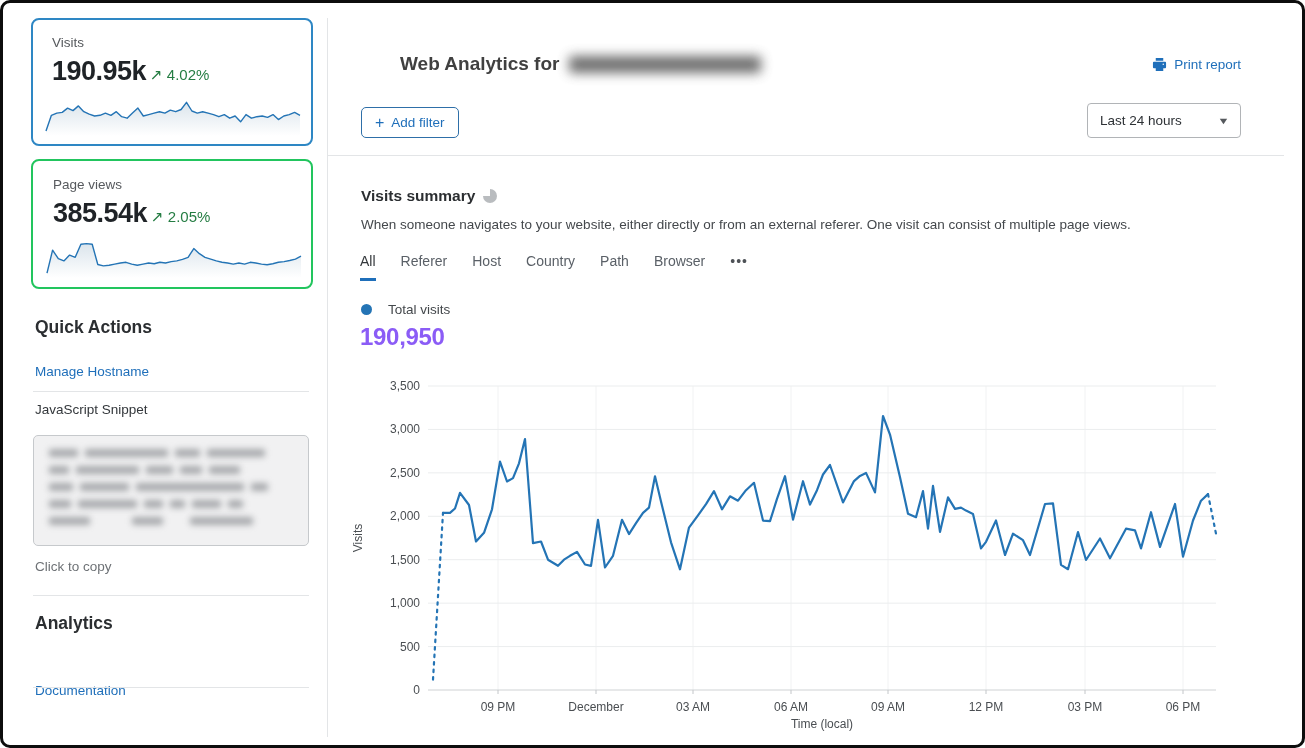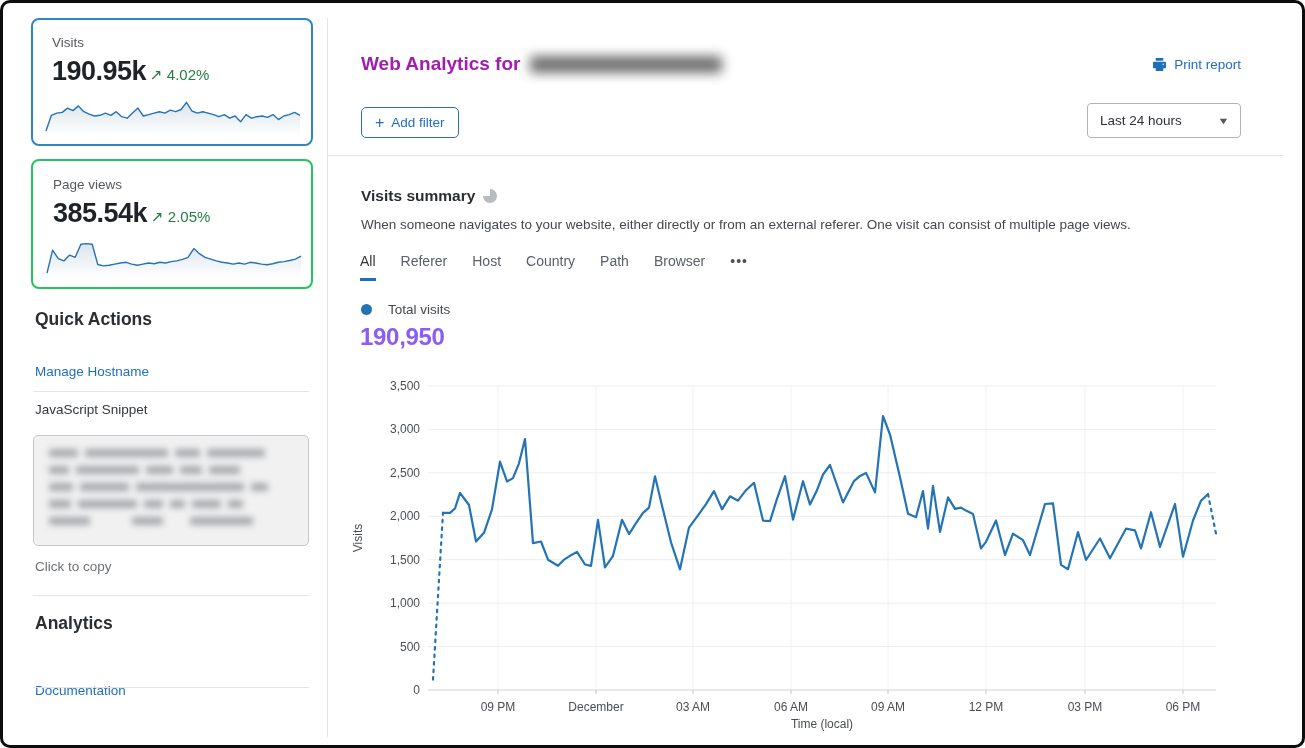--- a/index.html
+++ b/index.html
@@ -41,21 +41,21 @@
   }
   .blur-line { display:flex; gap:7px; margin-bottom:9px; filter:blur(3px); }
   .blur-seg { height:8px; background:#8f9296; border-radius:2px; opacity:.75; }
   .hint { left:32px; font-size:13.5px; color:#6e7276; }
 
   
   .v-divider { left:324px; top:15px; width:1px; height:719px; background:#e3e5e7; }
   .h-divider { left:324px; top:152px; width:957px; height:1px; background:#e3e5e7; }
 
   .page-title-row { left:358px; top:50px; display:flex; align-items:center; }
-  .page-title { font-size:19px; font-weight:700; color:#a21caf; }
+  .page-title { font-size:19px; font-weight:700; color:#404040;margin-left:39px; }
   .domain-blob {
     display:inline-block; width:192px; height:17px; margin-left:10px;
     background:#4b4b4b; border-radius:3px; filter:blur(6px); opacity:.8;
   }
   .print-link {
     right:61px; top:54px; display:flex; align-items:center; gap:7px;
     color:#1f6fba; font-size:13.5px; cursor:pointer;
   }
   .btn-add-filter {
     left:358px; top:104px; height:31px; padding:0 13px;
@@ -130,21 +130,21 @@
           <linearGradient id="g1" x1="0" y1="0" x2="0" y2="1">
             <stop offset="0" stop-color="#5b87a8" stop-opacity="0.22"></stop>
             <stop offset="1" stop-color="#5b87a8" stop-opacity="0"></stop>
           </linearGradient>
         </defs>
         <path d="M2.0,38.1L7.6,15.1L13.3,23.7L18.9,25.9L24.6,20.1L30.2,22.3L35.9,9.3L41.5,8.6L47.2,9.3L52.8,29.5L58.4,30.9L64.1,30.2L69.7,29.1L75.4,28.0L81.0,27.3L86.7,29.1L92.3,30.2L98.0,29.1L103.6,28.0L109.2,28.8L114.9,27.3L120.5,28.0L126.2,26.6L131.8,25.9L137.5,24.4L143.1,22.3L148.8,13.6L154.4,18.7L160.0,22.3L165.7,24.1L171.3,25.9L177.0,27.3L182.6,28.0L188.3,29.1L193.9,28.0L199.6,29.1L205.2,27.3L210.8,28.0L216.5,29.1L222.1,29.8L227.8,28.8L233.4,27.3L239.1,26.6L244.7,25.5L250.4,24.1L256.0,21.2L256,43L2,43Z" fill="url(#g1)"></path>
         <polyline points="2.0,38.1 7.6,15.1 13.3,23.7 18.9,25.9 24.6,20.1 30.2,22.3 35.9,9.3 41.5,8.6 47.2,9.3 52.8,29.5 58.4,30.9 64.1,30.2 69.7,29.1 75.4,28.0 81.0,27.3 86.7,29.1 92.3,30.2 98.0,29.1 103.6,28.0 109.2,28.8 114.9,27.3 120.5,28.0 126.2,26.6 131.8,25.9 137.5,24.4 143.1,22.3 148.8,13.6 154.4,18.7 160.0,22.3 165.7,24.1 171.3,25.9 177.0,27.3 182.6,28.0 188.3,29.1 193.9,28.0 199.6,29.1 205.2,27.3 210.8,28.0 216.5,29.1 222.1,29.8 227.8,28.8 233.4,27.3 239.1,26.6 244.7,25.5 250.4,24.1 256.0,21.2" fill="none" stroke="#2474b5" stroke-width="1.4" stroke-linejoin="round"></polyline>
       </svg>
   </div>
 
-  <div class="abs side-h2" style="top:306px;">Quick Actions</div>
+  <div class="abs side-h2" style="top:314px;">Quick Actions</div>
   <a class="abs side-link" style="top:361px;">Manage Hostname</a>
   <div class="abs side-div" style="top:388px;"></div>
   <div class="abs side-text" style="top:399px;">JavaScript Snippet</div>
 
   <div class="abs snippet-box">
     <div class="blur-line">
         <span class="blur-seg" style="width:12%"></span>
         <span class="blur-seg" style="width:34%"></span>
         <span class="blur-seg" style="width:10%"></span>
         <span class="blur-seg" style="width:24%"></span>

